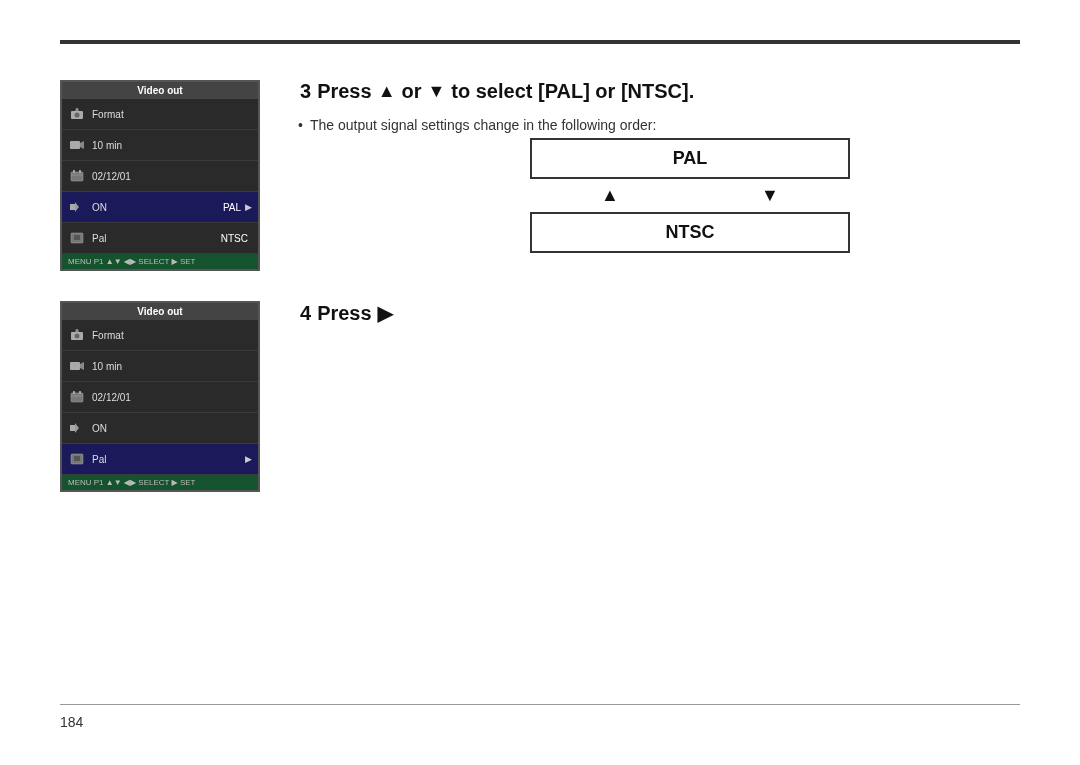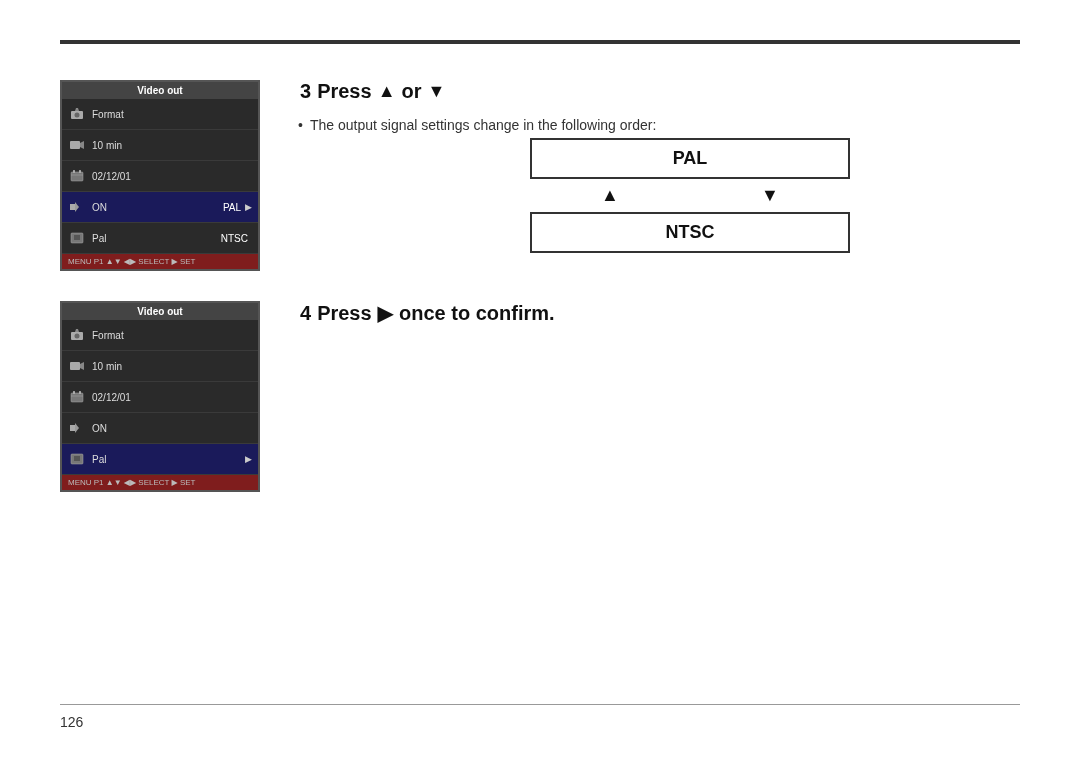--- a/index.html
+++ b/index.html
@@ -115,21 +115,21 @@
 
     .screen-row.highlighted {
       background: #1a1a5a;
     }
 
     .screen-row.highlighted2 {
       background: #1a1a5a;
     }
 
     .screen-footer {
-      background: #7f1d1d;
+      background: #14532d;
       padding: 3px 6px;
       font-size: 8px;
       color: #bbb;
       display: flex;
       justify-content: space-between;
     }
 
     
     .instruction-area {
       flex: 1;
@@ -286,20 +286,21 @@
       </div>
     </div>
 
     <div class="instruction-area">
       <div class="step-heading">
         <span class="step-number">3</span>
         <span>Press</span>
         <span style="font-size:18px;">▲</span>
         <span>or</span>
         <span style="font-size:18px;">▼</span>
+        <span>to select  [PAL] or [NTSC].</span>
       </div>
 
       <div class="bullet-text">The output signal settings change in the following order:</div>
 
       <div class="diagram">
         <div class="diagram-box">PAL</div>
         <div class="diagram-arrows">
           <span class="diag-arrow-up">▲</span>
           <span class="diag-arrow-down">▼</span>
         </div>
@@ -363,21 +364,20 @@
       </div>
       <div class="screen-footer">
         <span>MENU P1  ▲▼  ◀▶ SELECT  ▶ SET</span>
       </div>
     </div>
 
     <div class="step4-heading">
       <span style="font-size:20px;font-weight:bold;">4</span>
       <span>Press</span>
       <span style="font-size:20px;">▶</span>
-      <span>once to confirm.</span>
     </div>
 
   </div>
 
 </div>
 
 <div class="bottom-border"></div>
-<div class="page-number">126</div>
+<div class="page-number">184</div>
 
 </body></html>

